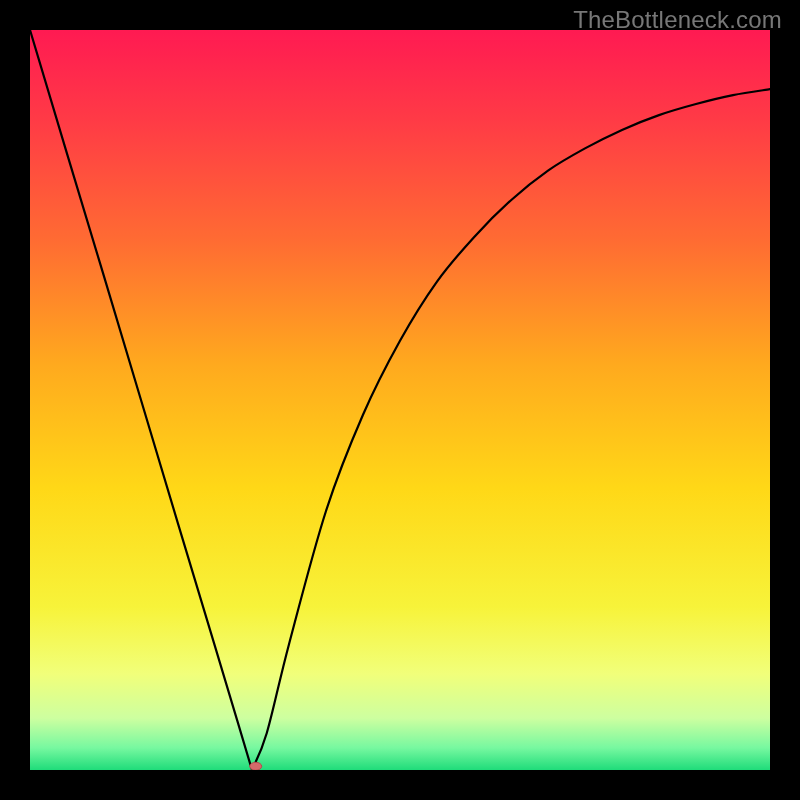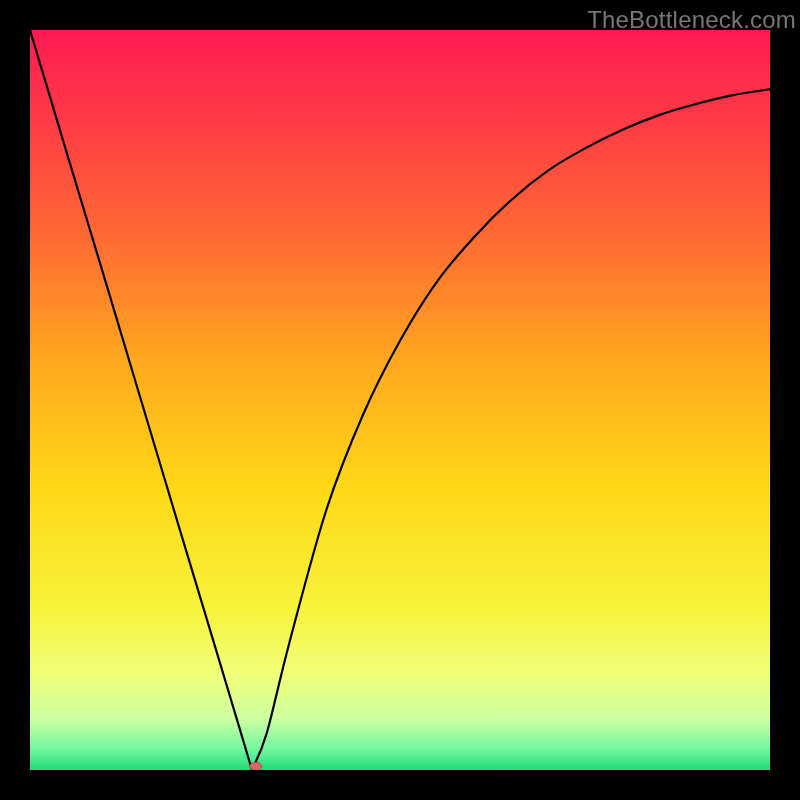--- a/index.html
+++ b/index.html
@@ -7,21 +7,21 @@
     padding: 0;
     width: 800px;
     height: 800px;
     background: #000;
     font-family: Arial, Helvetica, sans-serif;
     position: relative;
   }
   .watermark {
     position: absolute;
     top: 6px;
-    right: 4px;
+    right: 18px;
     color: #777;
     font-size: 24px;
     font-weight: 400;
     letter-spacing: 0.2px;
     z-index: 10;
   }
   .frame {
     position: absolute;
     left: 30px;
     top: 30px;

